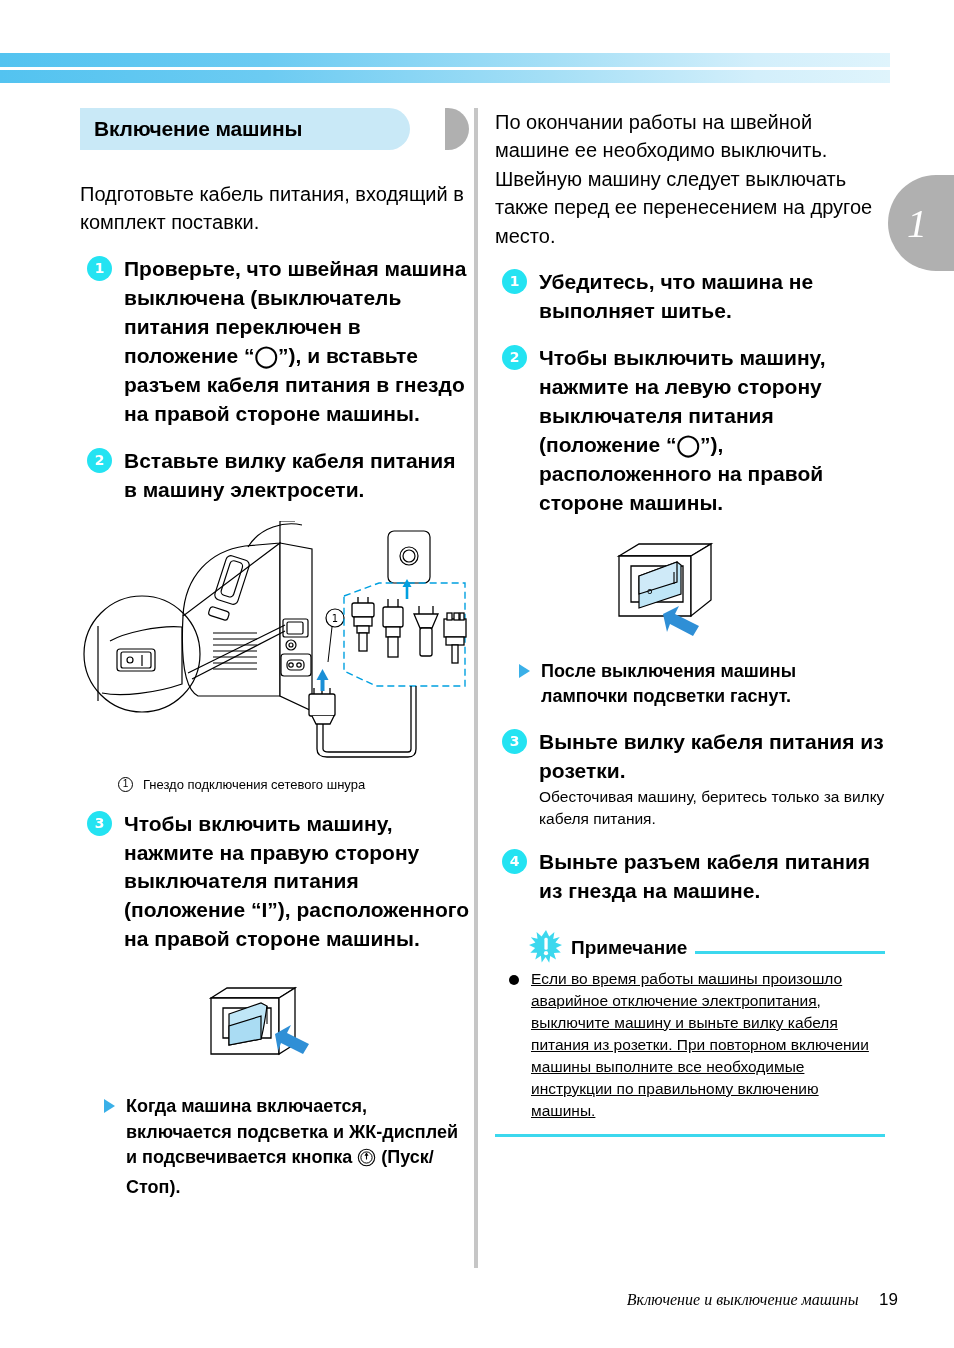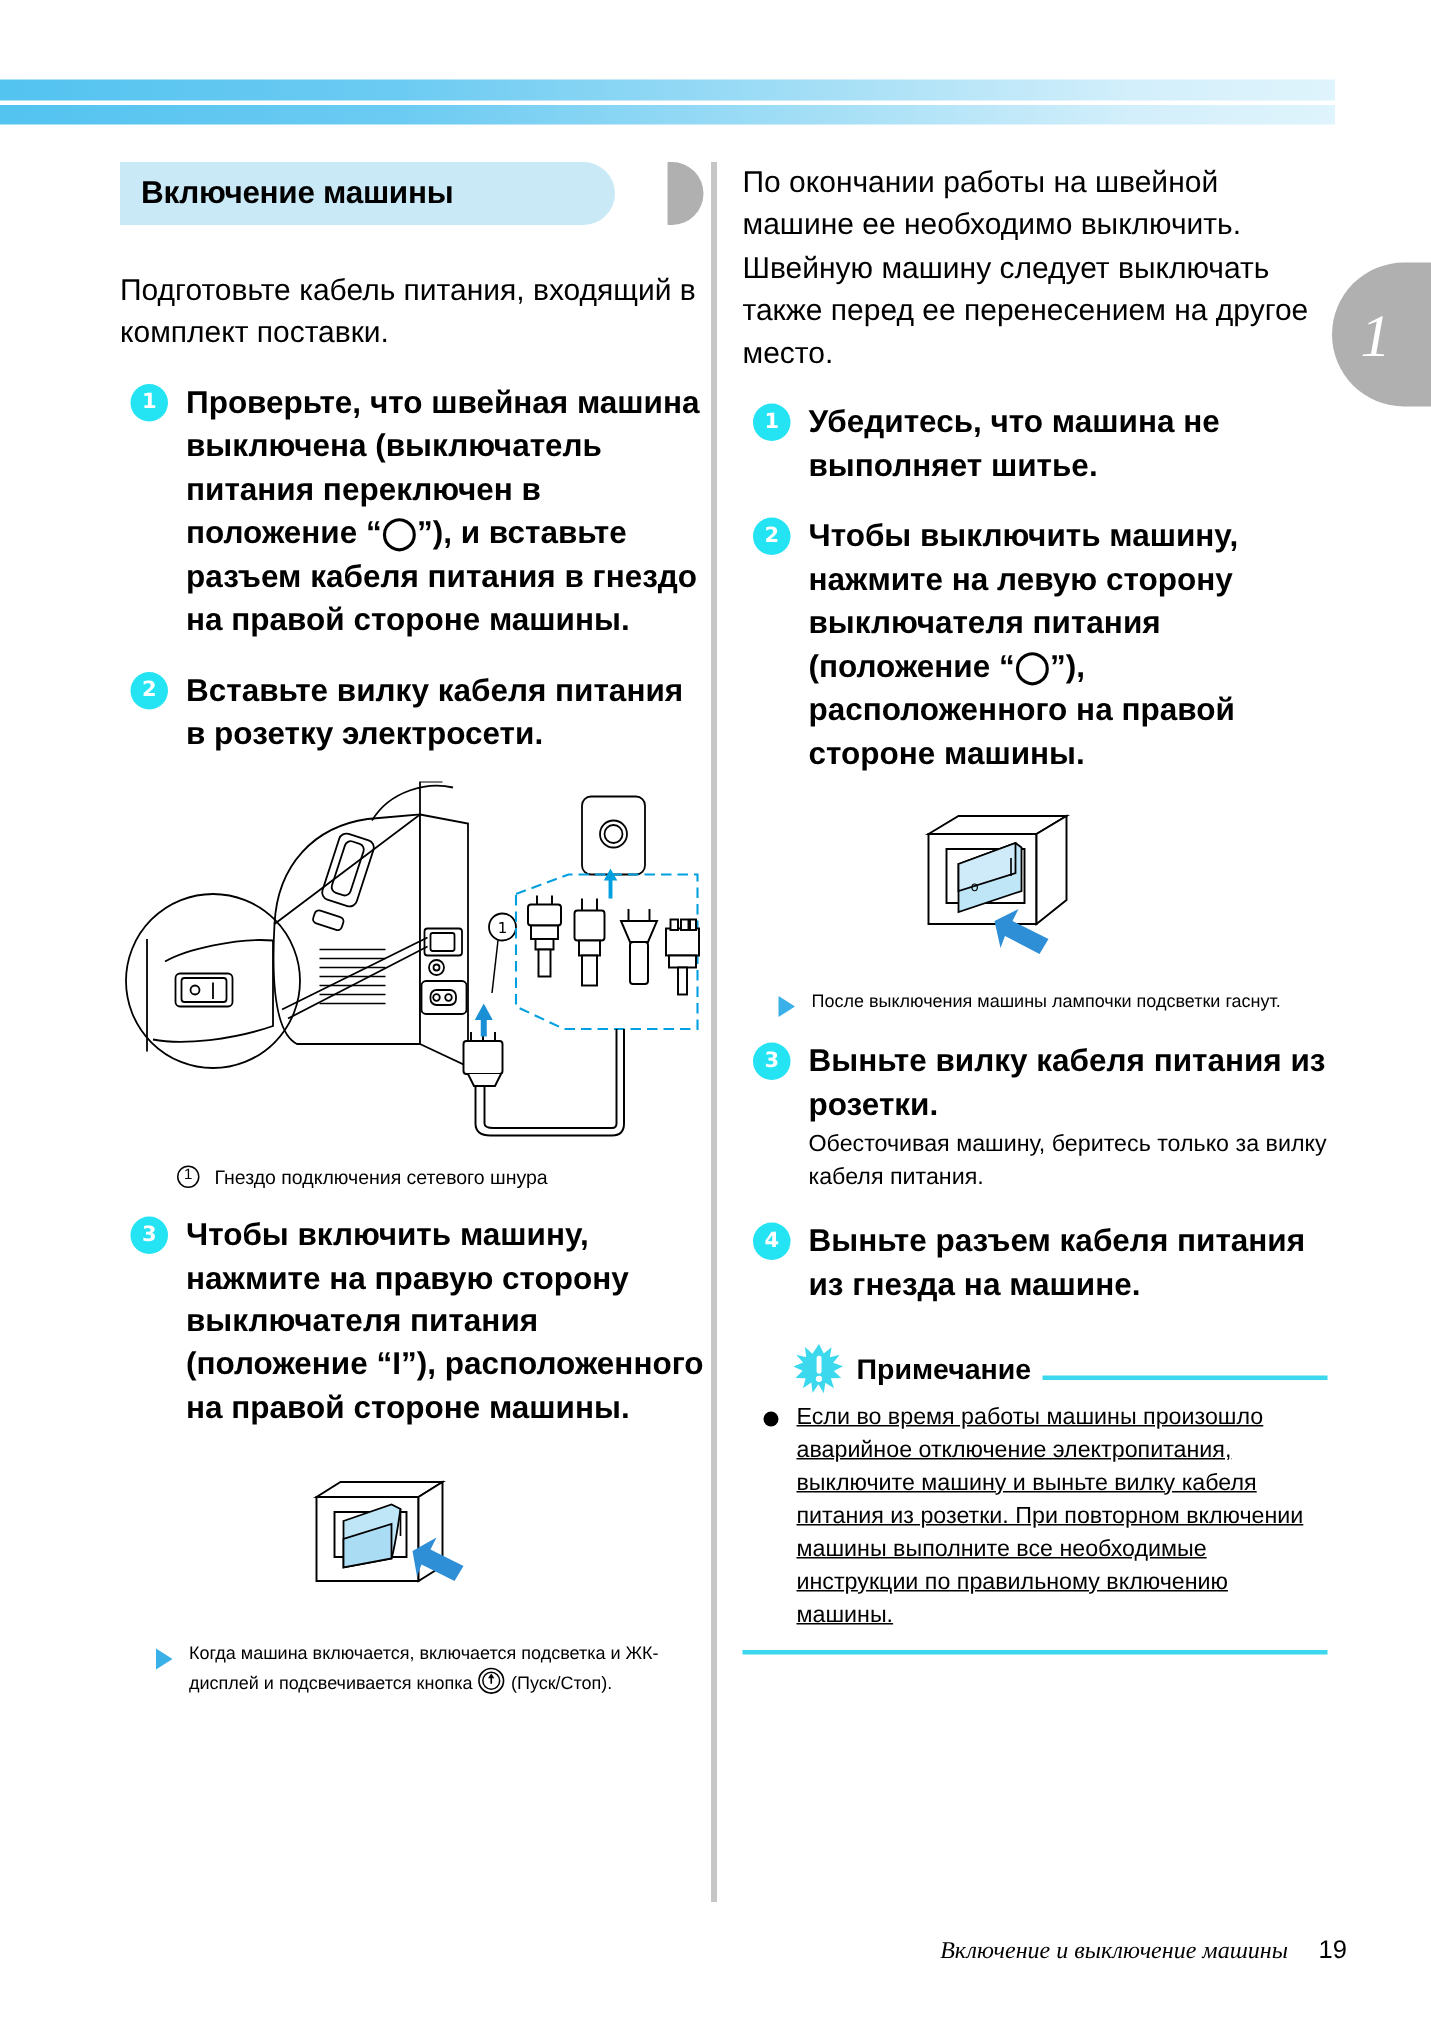--- a/index.html
+++ b/index.html
@@ -86,21 +86,21 @@
 
   
   .tri-note { position: relative; padding-left: 46px; margin-top: 18px; }
   .tri-note .tri {
     position: absolute; left: 24px; top: 5px;
     width: 0; height: 0;
     border-top: 7px solid transparent;
     border-bottom: 7px solid transparent;
     border-left: 11px solid #3ab0e8;
   }
-  .tri-note .txt { font-size: 12px; line-height: 1.42; }
+  .tri-note .txt { font-size: 18px; line-height: 1.42; font-weight: bold; }
 
   
   .notebox { margin-top: 26px; position: relative; }
   .note-head { position: relative; height: 32px; display: flex; align-items: center; }
   .note-icon { position: absolute; left: 34px; top: -2px; width: 34px; height: 34px; }
   .note-title {
     margin-left: 76px; font-size: 19px; font-weight: bold; white-space: nowrap;
   }
   .note-rule {
     position: absolute; left: 200px; right: 0; top: 19px; height: 3px; background: #3cd8ee;
@@ -162,21 +162,21 @@
 
     <p class="intro">Подготовьте кабель питания, входящий в комплект поставки.</p>
 
     <div class="step">
       <div class="num">1</div>
       <div class="bold">Проверьте, что швейная машина выключена (выключатель питания переключен в положение “◯”), и вставьте разъем кабеля питания в гнездо на правой стороне машины.</div>
     </div>
 
     <div class="step">
       <div class="num">2</div>
-      <div class="bold">Вставьте вилку кабеля питания в розетку электросети.</div>
+      <div class="bold">Вставьте вилку кабеля питания в машину электросети.</div>
     </div>
 
     <div class="fig">
       <svg width="390" height="250" viewBox="0 0 390 250">
         <g fill="none" stroke="#000" stroke-width="1.2">
 
           <path d="M103 95 C105 55 130 30 165 25 L200 22 L200 0 L215 0"></path>
           <path d="M200 22 L200 175 L118 175 C108 170 100 150 103 95 Z" fill="#fff"></path>
           <path d="M200 22 L232 28 L232 190 L200 175 Z" fill="#fff"></path>
 

